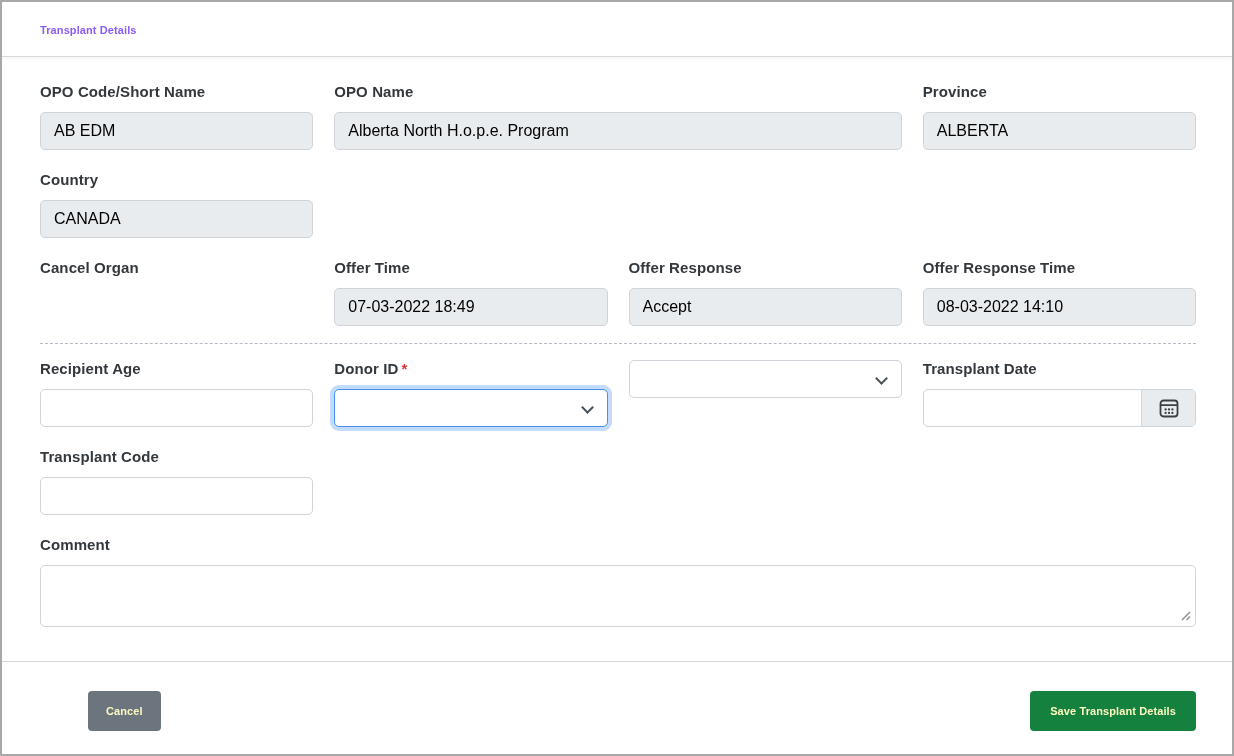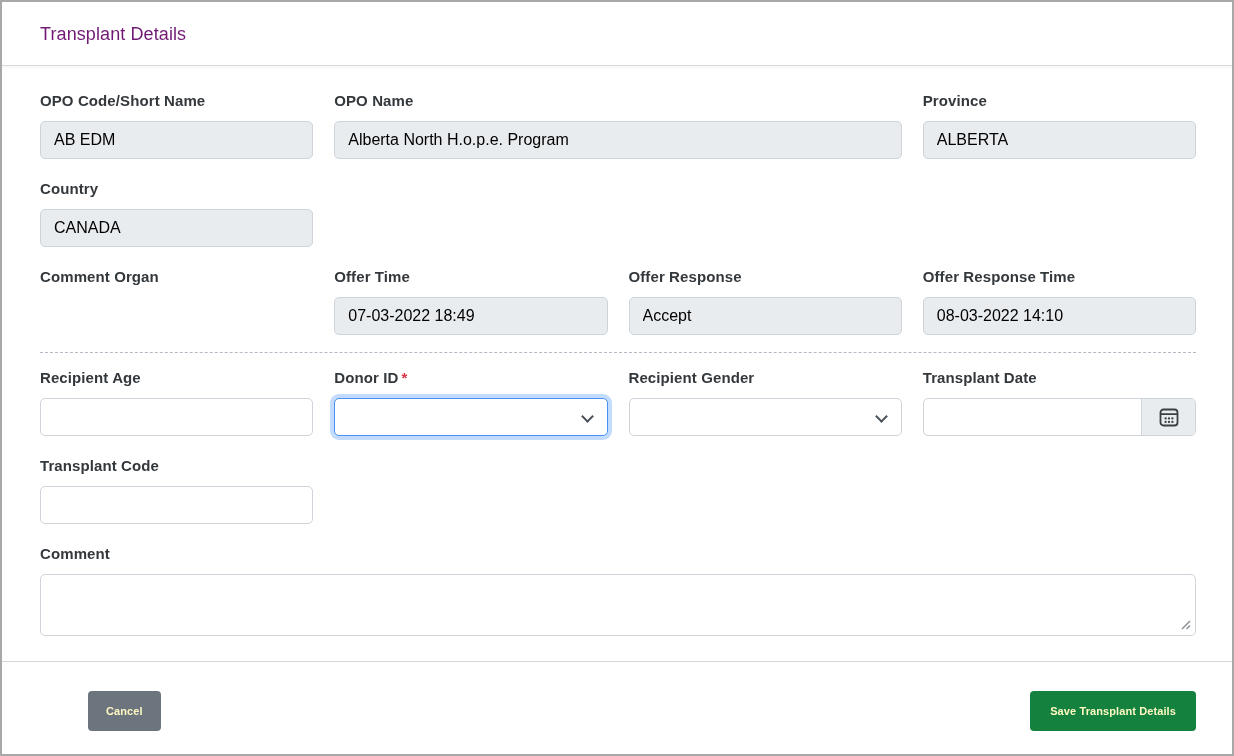--- a/index.html
+++ b/index.html
@@ -7,21 +7,21 @@
   .window {
     width:1234px; height:756px; background:#fff;
     border:2px solid #a8a8a8; display:flex; flex-direction:column;
     position:relative; overflow:hidden;
   }
   .dialog-header {
     padding:22px 38px 20px 38px;
     border-bottom:1px solid #d9d9d9;
     box-shadow:0 2px 4px rgba(0,0,0,0.04);
   }
-  .dialog-title { font-size:18px; font-weight:400; color:#701a75; letter-spacing:.1px; }
+  .dialog-title { font-size:11px; font-weight:700; color:#8b5cf6; letter-spacing:.1px; }
   .dialog-body { flex:1; padding:26px 36px 0 38px; }
   .form-row {
     display:grid; grid-template-columns:repeat(4,1fr);
     column-gap:21px; margin-bottom:21px;
   }
   .form-row.tight { margin-bottom:17px; }
   .field { min-width:0; }
   .field.span2 { grid-column:span 2; }
   .field.span4 { grid-column:1 / -1; }
   .field-label {
@@ -109,21 +109,21 @@
 
     <div class="form-row">
       <div class="field">
         <label class="field-label">Country</label>
         <input class="control readonly" readonly="" value="CANADA" style="">
       </div>
     </div>
 
     <div class="form-row tight">
       <div class="field">
-        <label class="field-label">Comment Organ</label>
+        <label class="field-label">Cancel Organ</label>
       </div>
       <div class="field">
         <label class="field-label">Offer Time</label>
         <input class="control readonly" readonly="" value="07-03-2022 18:49" style="">
       </div>
       <div class="field">
         <label class="field-label">Offer Response</label>
         <input class="control readonly" readonly="" value="Accept" style="">
       </div>
       <div class="field">
@@ -140,21 +140,20 @@
         <input class="control" value="" style="">
       </div>
       <div class="field">
         <label class="field-label"><span>Donor ID</span><span class="req">*</span></label>
         <div class="control select-box focused" role="combobox" tabindex="0">
           <span></span>
           <span class="chev"></span>
         </div>
       </div>
       <div class="field">
-        <label class="field-label">Recipient Gender</label>
         <div class="control select-box" role="combobox" tabindex="0">
           <span></span>
           <span class="chev"></span>
         </div>
       </div>
       <div class="field">
         <label class="field-label">Transplant Date</label>
         <div class="date-group">
           <input value="" style="">
           <button class="date-btn">

